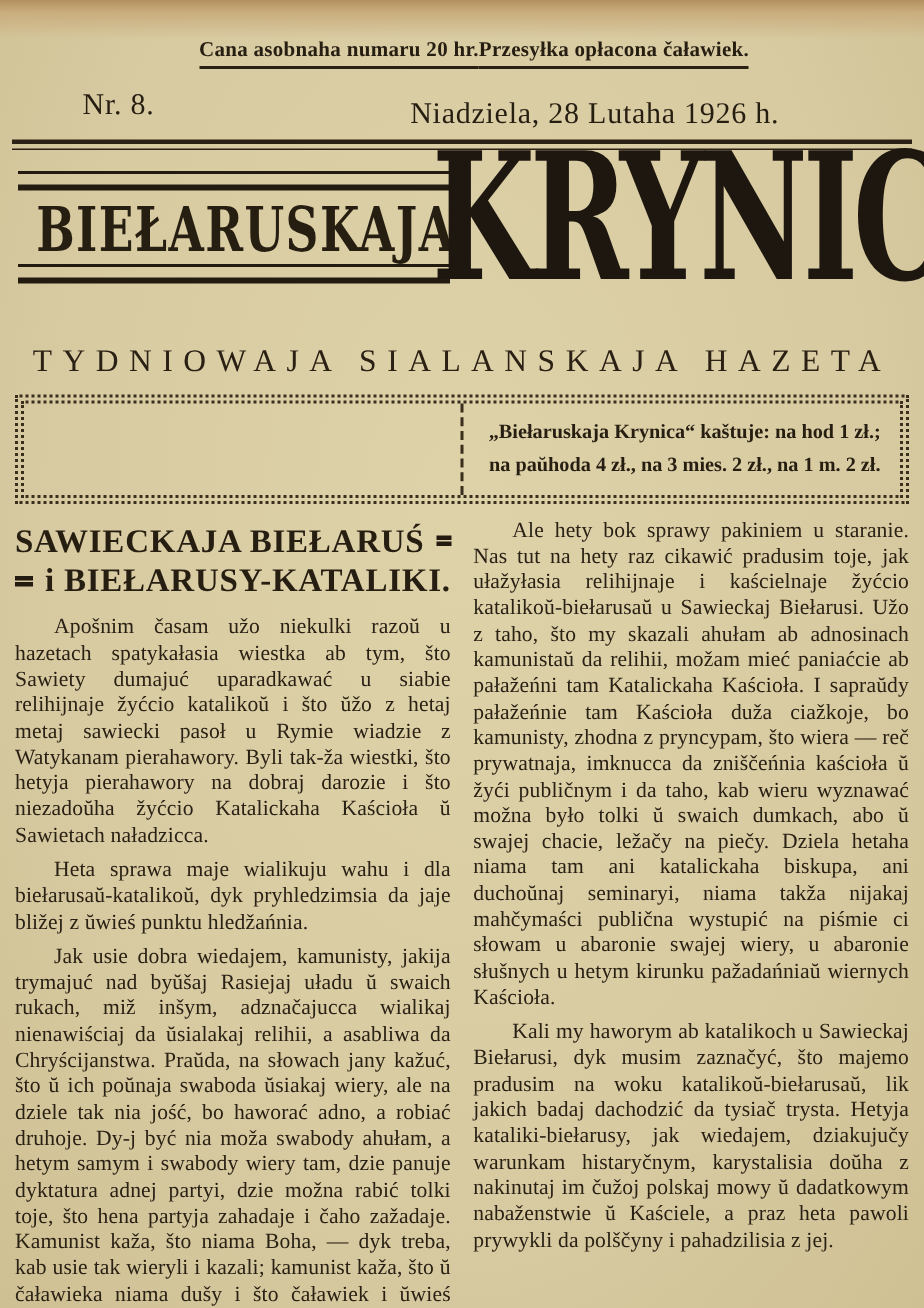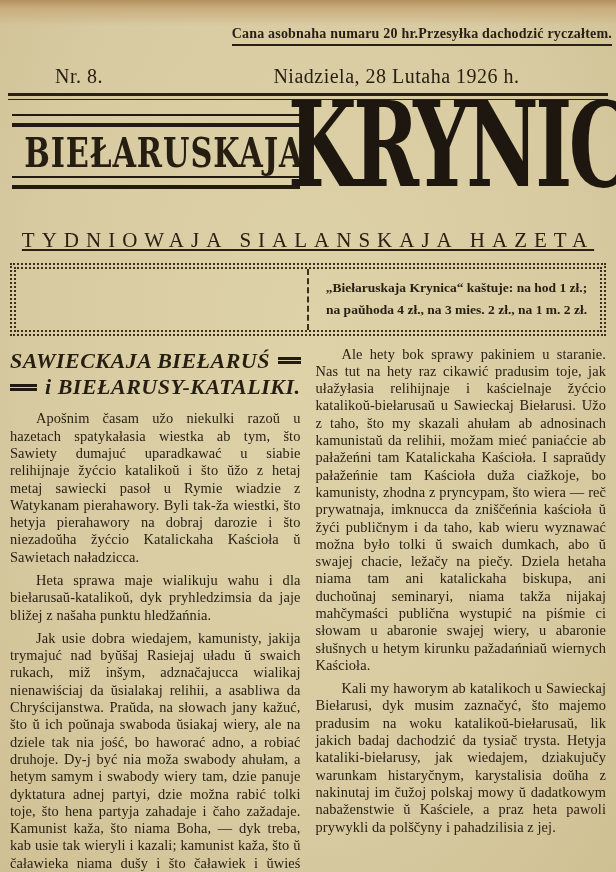--- a/index.html
+++ b/index.html
@@ -14,28 +14,28 @@
   .paper{
     position:absolute;inset:0;
     background:
       linear-gradient(180deg, #b3905f 0px, #c9ad7d 8px, rgba(216,203,162,0) 26px),
       radial-gradient(ellipse at 50% 40%, #ded2a9 0%, #d8cba2 60%, #cfc093 100%);
   }
   .page{position:relative;width:100%;height:100%;}
 
   
   .topbar{
-    display:flex;justify-content:flex-end;
+    display:flex;justify-content:center;
     padding:26px 4px 0 20px;
     font-size:14px;font-weight:bold;letter-spacing:.2px;
   }
   .topbar .u{border-bottom:2px solid #2a2013;padding-bottom:2px;}
 
   .issueline{
-    display:flex;align-items:flex-end;
+    display:flex;align-items:center;
     padding:6px 30px 0 55px;
     font-size:20px;letter-spacing:.5px;gap:32px;
   }
   .issueline .num{width:120px;}
   .issueline .date{flex:1;text-align:center;margin-top:13px;}
   .issueline .year{width:130px;text-align:right;}
 
   .toprule{margin:5px 8px 0 8px;border-top:3px solid #2a2013;border-bottom:1px solid #2a2013;height:3px;}
 
   
@@ -54,21 +54,21 @@
   .big-title{
     position:absolute;left:288px;top:-16px;width:328px;text-align:center;
     font-family:"DejaVu Serif","Liberation Serif",serif;
     font-weight:bold;font-size:92px;line-height:1;
     letter-spacing:-4px;white-space:nowrap;
     transform:scaleY(1.28) scaleX(.86);transform-origin:left top;
     color:#1e1710;
   }
   .subtitle{
     text-align:center;font-size:21px;letter-spacing:7px;
-    margin-top:8px;font-family:"Liberation Serif",serif;color:#2a2013;text-decoration:underline;
+    margin-top:8px;font-family:"Liberation Serif",serif;color:#2a2013;
   }
 
   
   .infobox-outer{
     margin:10px 10px 0 10px;
     border:2px dotted #3a2e1c;
     padding:2px;
   }
   .infobox{
     border:2px dotted #3a2e1c;
@@ -83,42 +83,41 @@
   
   .columns{
     display:flex;gap:15px;
     padding:10px 10px 0 10px;
   }
   .col{flex:1;min-width:0;}
   .headline{
     font-size:22px;font-weight:bold;letter-spacing:.5px;
     text-align:center;line-height:1.2;margin:2px 0 10px 0;
     font-family:"Liberation Serif",serif;
-    font-style:italic;
   }
   .headline .hline{display:flex;align-items:center;justify-content:center;gap:8px;white-space:nowrap;}
   .orn{display:inline-block;width:40px;height:7px;border-top:3px solid #241b10;border-bottom:3px solid #241b10;box-sizing:border-box;}
   .col p{
     margin:0 0 6px 0;
     font-size:14.4px;line-height:17.3px;
     text-align:justify;text-indent:26px;
     letter-spacing:.1px;
     color:#2a2115;
   }
 </style>
 </head>
 <body>
 
 <div class="paper"></div>
 
 <div class="page">
 
   <div class="topbar">
     <span class="u">Cana asobnaha numaru 20 hr.</span>
-    <span class="u">Przesyłka dachodzić ryczałtem.</span>
+    <span class="u">Przesyłka opłacona čaławiek.</span>
   </div>
 
   <div class="issueline">
     <span class="num">Nr. 8.</span>
     <span class="date">Niadziela, 28 Lutaha 1926 h.</span>
   </div>
 
   <div class="toprule"></div>
 
   <div class="masthead">
@@ -150,21 +149,21 @@
         <div class="hline">
           <span>SAWIECKAJA BIEŁARUŚ</span>
           <span class="orn"></span>
         </div>
         <div class="hline">
           <span class="orn"></span>
           <span>i BIEŁARUSY-KATALIKI.</span>
         </div>
       </div>
       <p>Apošnim časam užo niekulki razoŭ u hazetach spatykałasia wiestka ab tym, što Sawiety dumajuć uparadkawać u siabie relihijnaje žyćcio katalikoŭ i što ŭžo z hetaj metaj sawiecki pasoł u Rymie wiadzie z Watykanam pierahawory. Byli tak-ža wiestki, što hetyja pierahawory na dobraj darozie i što niezadoŭha žyćcio Katalickaha Kaścioła ŭ Sawietach naładzicca.</p>
-      <p>Heta sprawa maje wialikuju wahu i dla biełarusaŭ-katalikoŭ, dyk pryhledzimsia da jaje bližej z našaha punktu hledžańnia.</p>
+      <p>Heta sprawa maje wialikuju wahu i dla biełarusaŭ-katalikoŭ, dyk pryhledzimsia da jaje bližej z ŭwieś punktu hledžańnia.</p>
       <p>Jak usie dobra wiedajem, kamunisty, jakija trymajuć nad byŭšaj Rasiejaj uładu ŭ swaich rukach, miž inšym, adznačajucca wialikaj nienawiściaj da ŭsialakaj relihii, a asabliwa da Chryścijanstwa. Praŭda, na słowach jany kažuć, što ŭ ich poŭnaja swaboda ŭsiakaj wiery, ale na dziele tak nia jość, bo haworać adno, a robiać druhoje. Dy-j być nia moža swabody ahułam, a hetym samym i swabody wiery tam, dzie panuje dyktatura adnej partyi, dzie možna rabić tolki toje, što hena partyja zahadaje i čaho zažadaje. Kamunist kaža, što niama Boha, — dyk treba, kab usie tak wieryli i kazali; kamunist kaža, što ŭ čaławieka niama dušy i što čaławiek i ŭwieś świet źjaŭlajucca zwyčajnym wytwaram niažywoj materyi, — dyk tolki tak i ŭsie pawinny hawaryć i pisać. Słowam, što dumaje kamunist, dyk toje praŭda, a što dumaje niechta inšy, dyk toje falš. Słowam, kamunisty zawiali dyktaturu nia tolki na žyćcio palityčnaje i haspadarčaje, ale takža i na dumki ludzkija. Adhetul jasna, što pry hetak dumajučaj uładzie, praŭdziwaje wolnaści relihii i ahułam myśleńnia čaławieka niemahčyma.</p>
     </div>
 
     <div class="col">
       <p>Ale hety bok sprawy pakiniem u staranie. Nas tut na hety raz cikawić pradusim toje, jak ułažyłasia relihijnaje i kaścielnaje žyćcio katalikoŭ-biełarusaŭ u Sawieckaj Biełarusi. Užo z taho, što my skazali ahułam ab adnosinach kamunistaŭ da relihii, možam mieć paniaćcie ab pałažeńni tam Katalickaha Kaścioła. I sapraŭdy pałažeńnie tam Kaścioła duža ciažkoje, bo kamunisty, zhodna z pryncypam, što wiera — reč prywatnaja, imknucca da zniščeńnia kaścioła ŭ žyći publičnym i da taho, kab wieru wyznawać možna było tolki ŭ swaich dumkach, abo ŭ swajej chacie, ležačy na piečy. Dziela hetaha niama tam ani katalickaha biskupa, ani duchoŭnaj seminaryi, niama takža nijakaj mahčymaści publična wystupić na piśmie ci słowam u abaronie swajej wiery, u abaronie słušnych u hetym kirunku pažadańniaŭ wiernych Kaścioła.</p>
       <p>Kali my haworym ab katalikoch u Sawieckaj Biełarusi, dyk musim zaznačyć, što majemo pradusim na woku katalikoŭ-biełarusaŭ, lik jakich badaj dachodzić da tysiač trysta. Hetyja kataliki-biełarusy, jak wiedajem, dziakujučy warunkam histaryčnym, karystalisia doŭha z nakinutaj im čužoj polskaj mowy ŭ dadatkowym nabaženstwie ŭ Kaściele, a praz heta pawoli prywykli da polščyny i pahadzilisia z jej.</p>
 
     </div>
 
   </div>

